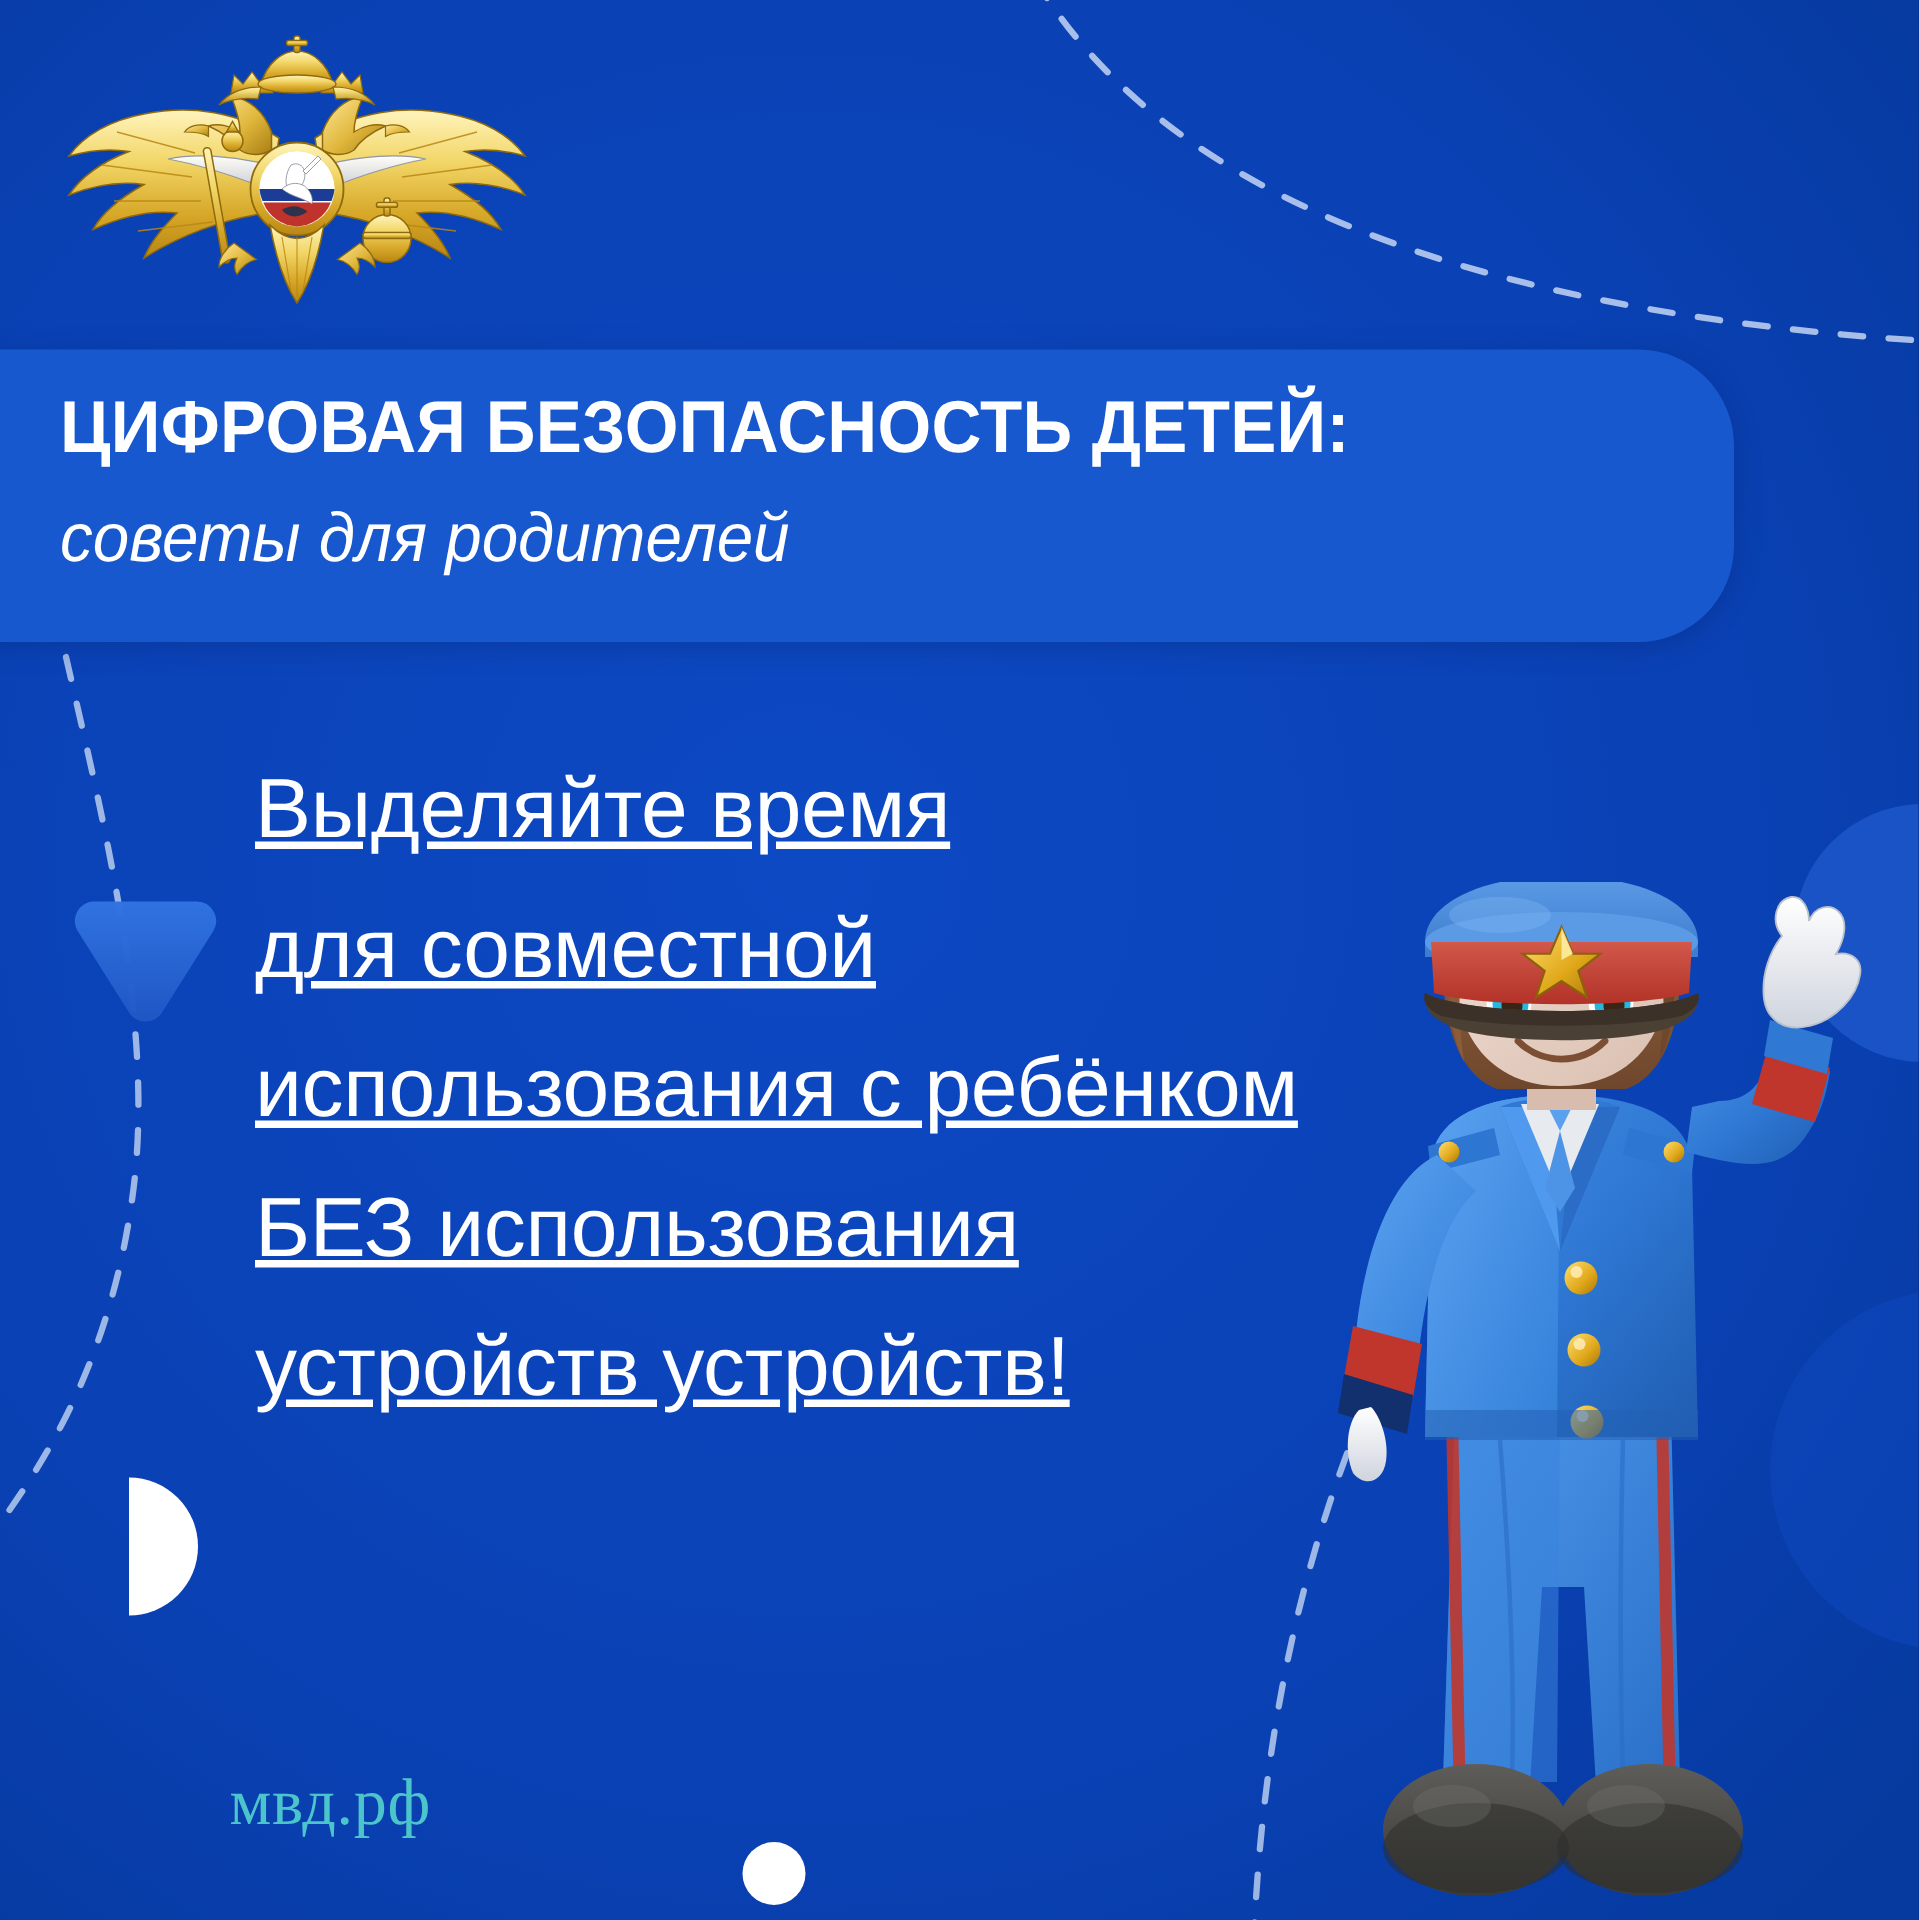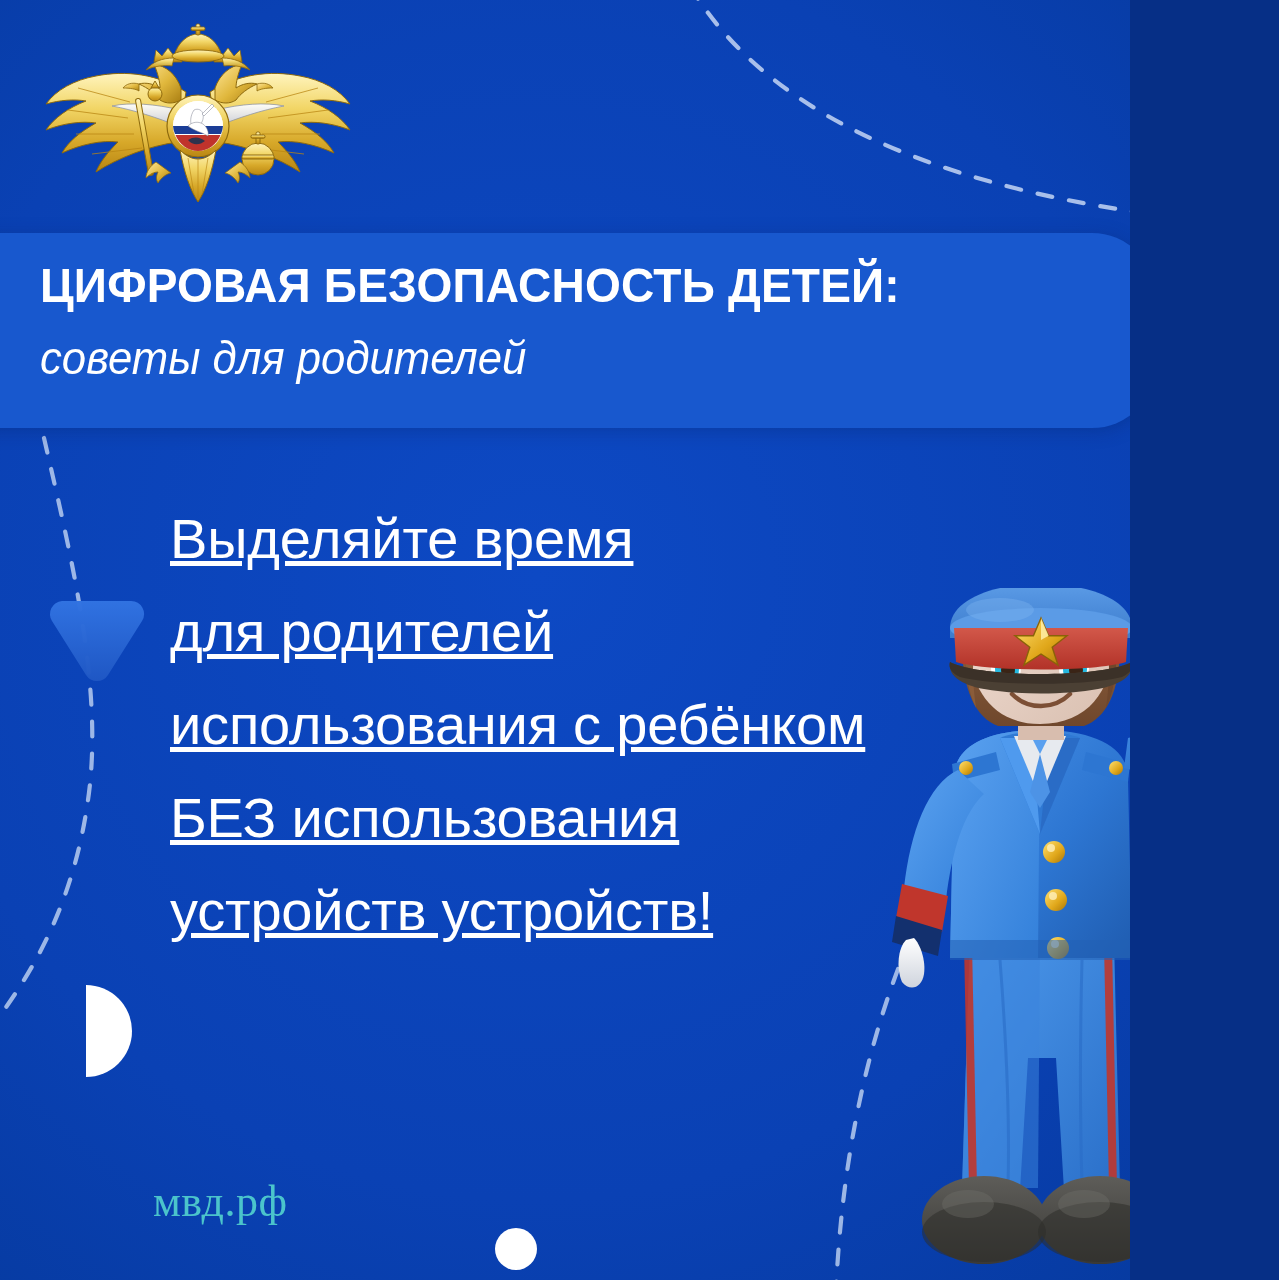--- a/index.html
+++ b/index.html
@@ -3,21 +3,21 @@
 <meta charset="utf-8">
 <title>Цифровая безопасность детей</title>
 <style>
   html, body {
     margin: 0;
     padding: 0;
     background: #062f86;
   }
   #poster {
     position: relative;
-    width: 1130px;
+    width: 1279px;
     height: 1280px;
     overflow: hidden;
     background: #0a41b4;
     font-family: "Liberation Sans", "DejaVu Sans", sans-serif;
     -webkit-font-smoothing: antialiased;
   }
   
   .bg-svg {
     position: absolute;
     inset: 0;
@@ -255,21 +255,21 @@
     </g>
   </svg>
 
   <div class="title-banner">
     <div class="title-main">ЦИФРОВАЯ БЕЗОПАСНОСТЬ ДЕТЕЙ:</div>
     <div class="title-sub">советы для родителей</div>
   </div>
 
   <div class="message">
     <span class="line">Выделяйте время</span>
-    <span class="line">для родителей</span>
+    <span class="line">для совместной</span>
     <span class="line">использования с ребёнком</span>
     <span class="line">БЕЗ использования</span>
     <span class="line">устройств устройств!</span>
   </div>
 
   <div class="watermark">мвд.рф</div>
 
   <svg class="mascot" viewBox="0 0 392 692">
     <defs>
       <linearGradient id="capTop" x1="0" y1="0" x2="0" y2="1">

